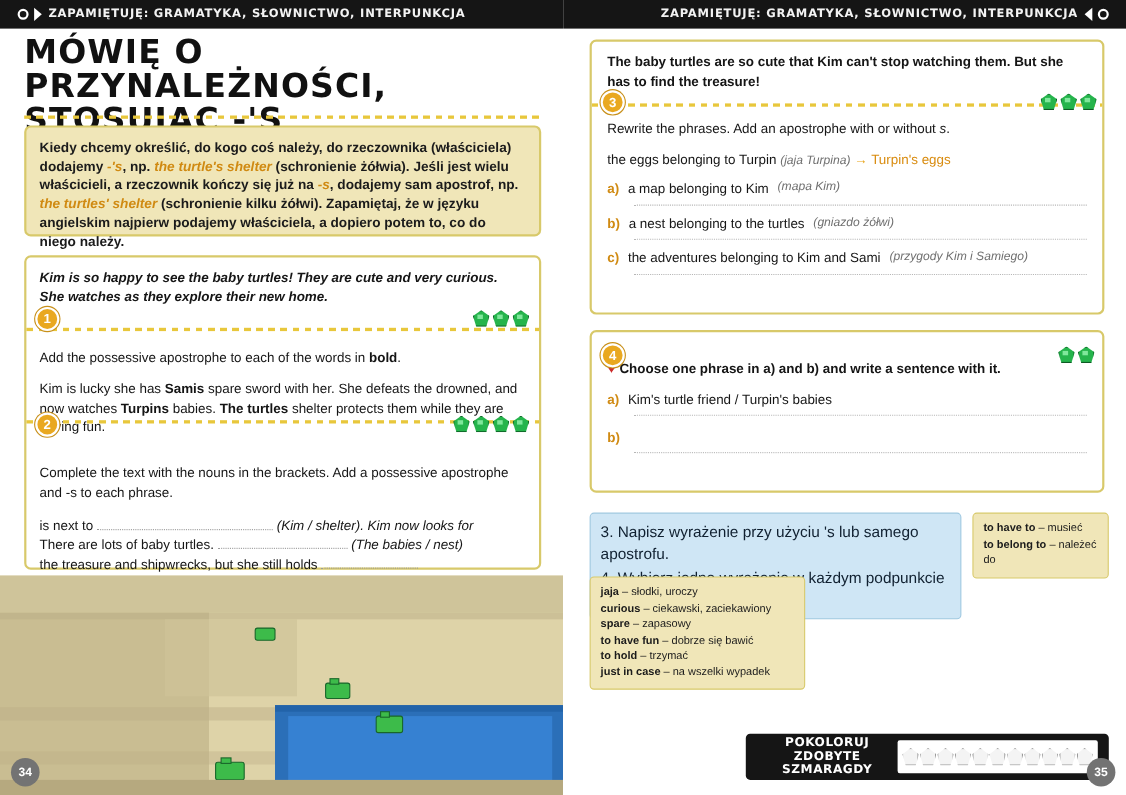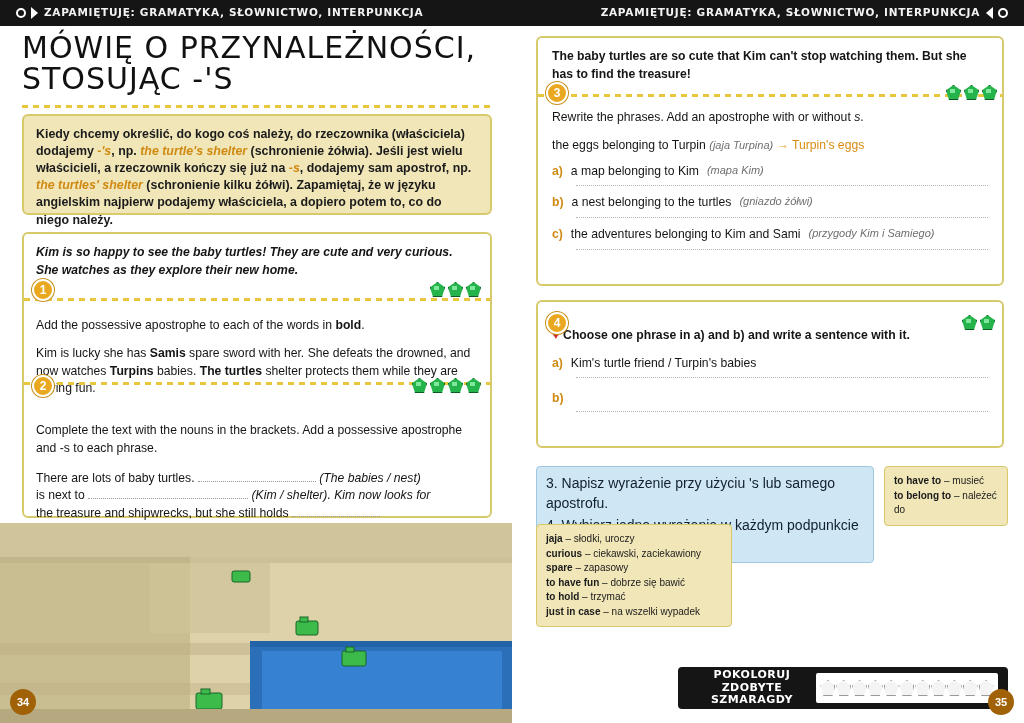--- a/index.html
+++ b/index.html
@@ -37,21 +37,21 @@
     position:absolute; top:7px; width:0; height:0;
     border-top:6px solid transparent; border-bottom:6px solid transparent;
   }
   .banner-left .arrow { left:31px; border-left:7px solid #ffffff; }
   .banner-right .arrow { right:31px; border-right:7px solid #ffffff; }
 
   
   .title {
     position:absolute; left:22px; top:32px; width:470px;
     font-family:"DejaVu Sans", sans-serif;
-    font-weight:normal; font-size:30px; line-height:1.04;
+    font-weight:bold; font-size:30px; line-height:1.04;
     letter-spacing:1px; color:#111111;
     text-transform:uppercase;
   }
   .title .l2 { display:block; }
   .dotline {
     position:absolute; left:22px; width:468px; height:3px;
     background-image:repeating-linear-gradient(to right, #e8c73c 0 6px, transparent 6px 11px);
   }
 
   .yellowbox {
@@ -101,21 +101,21 @@
     border-radius:4px; padding:7px 9px;
     font-size:9.6px; line-height:1.35; color:#102030;
   }
 
   
   .scene { position:absolute; left:0; bottom:0; width:512px; height:200px; overflow:hidden; }
 
   
   .pagenum {
     position:absolute; bottom:8px; width:26px; height:26px; border-radius:50%;
-    background:#a16207; color:#ffffff; font-weight:bold; font-size:11px;
+    background:#737373; color:#ffffff; font-weight:bold; font-size:11px;
     display:flex; align-items:center; justify-content:center;
   }
   .pagenum.l { left:10px; }
   .pagenum.r { right:10px; }
 
   
   .rbox {
     position:absolute;
     background:#ffffff; border:2px solid #d8c96a; border-radius:6px;
   }
@@ -198,28 +198,28 @@
         <span>Kim is lucky she has </span><span class="bold">Samis</span><span> spare sword with her. She defeats the drowned, and now watches </span><span class="bold">Turpins</span><span> babies. </span><span class="bold">The turtles</span><span> shelter protects them while they are having fun.</span>
       </div>
     </div>
 
     <div class="dotline" style="left:0;width:466px;top:148px;"></div>
 
     <div style="padding:24px 12px 0 12px;" class="tasktext">
       <div>Complete the text with the nouns in the brackets. Add a possessive apostrophe and -s to each phrase.</div>
       <div style="height:12px;"></div>
       <div>
+        <span>is next to</span>
+        <span class="fillline" style="width:160px;"></span>
+        <span class="it">(Kim / shelter). Kim now looks for</span>
+      </div>
+      <div>
         <span>There are lots of baby turtles.</span>
         <span class="fillline" style="width:118px;"></span>
         <span class="it">(The babies / nest)</span>
-      </div>
-      <div>
-        <span>is next to</span>
-        <span class="fillline" style="width:160px;"></span>
-        <span class="it">(Kim / shelter). Kim now looks for</span>
       </div>
       <div>
         <span>the treasure and shipwrecks, but she still holds</span>
         <span class="fillline" style="width:88px;"></span>
       </div>
       <div>
         <span class="it">(her friend / sword)</span><span> just in case.</span>
       </div>
     </div>
   </div>

